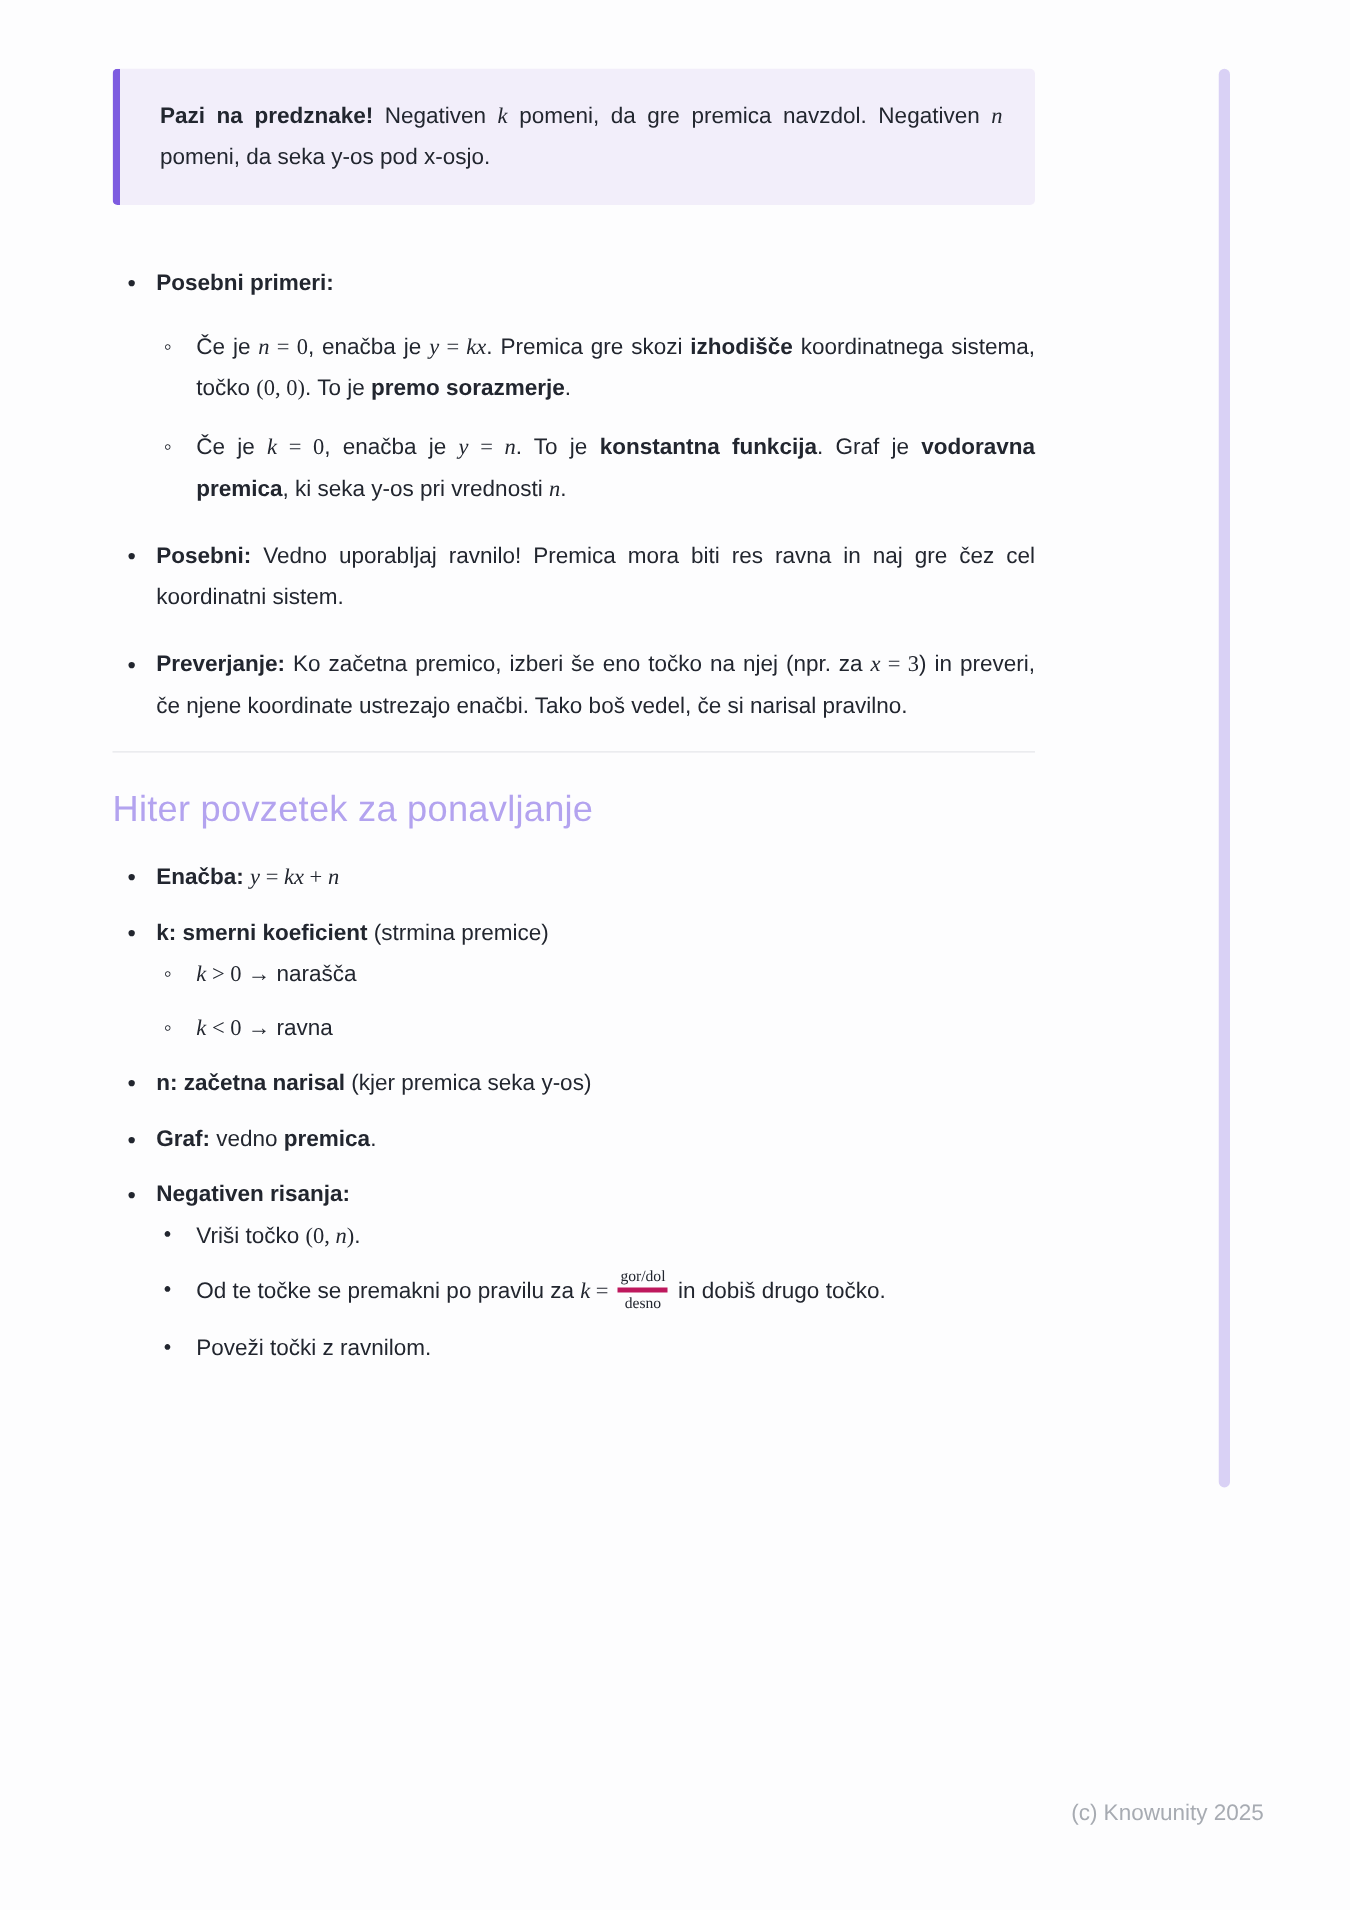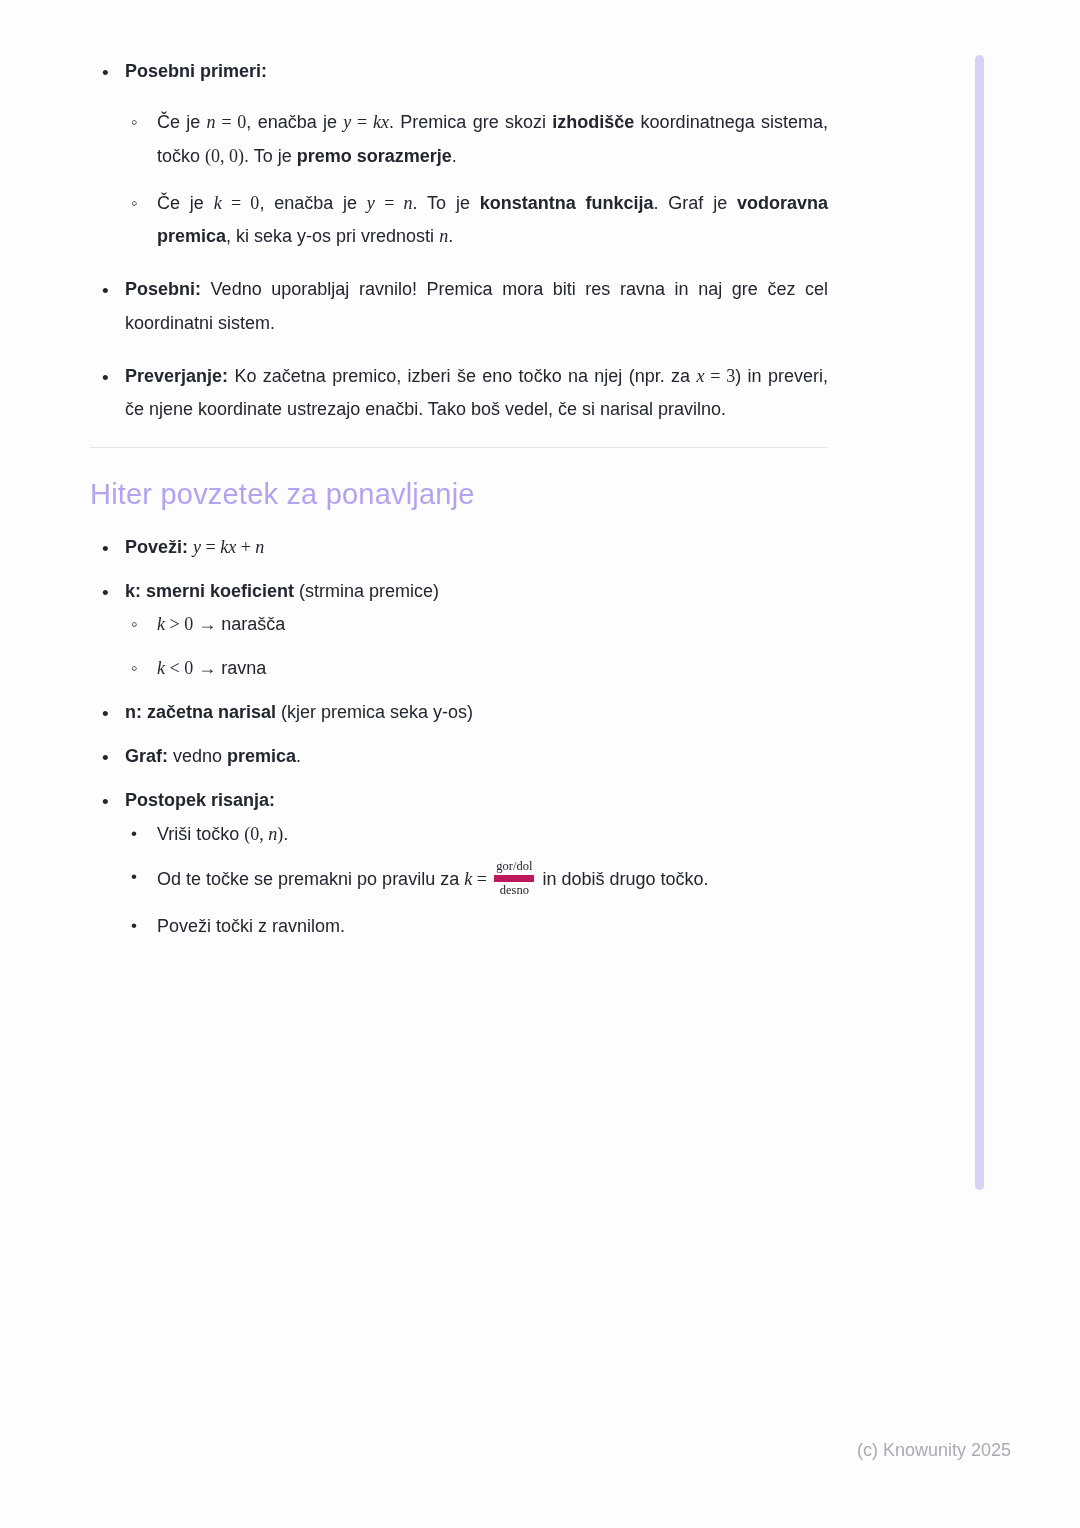--- a/index.html
+++ b/index.html
@@ -83,21 +83,21 @@
     align-items: center;
     vertical-align: middle;
     font-family: "Liberation Serif", serif;
     font-size: 12.5px;
     line-height: 1.2;
     margin: 0 3px;
     position: relative;
     top: -2px;
   }
   .frac .ftop {
-    border-bottom: 7px solid #be185d;
+    border-bottom: 4px solid #be185d;
     padding: 0 2px 1px 2px;
     font-family: Liberation Serif, serif;
   }
   .frac .fbot { padding-top: 1px; }
   
   .scrollbar-thumb {
     position: absolute;
     left: 975px;
     top: 55px;
     width: 9px;
@@ -111,20 +111,23 @@
     right: 69px;
     top: 1440px;
     font-size: 18px;
     color: #a7abb2;
   }
 </style>
 </head>
 <body>
 
 <div class="page-inner" data-name="document-page">
+  <div class="callout" data-name="callout-box">
+    <div class="callout-text" data-name="callout-text"><span class="seg-b">Pazi na predznake!</span><span class="seg-t"> Negativen </span><span class="seg-m">k</span><span class="seg-t"> pomeni, da gre premica navzdol. Negativen </span><span class="seg-m">n</span><span class="seg-t"> pomeni, da seka y-os pod x-osjo.</span></div>
+  </div>
   <div data-name="doc-body" id="doc-body">
       <ul class="l1 sec1" data-name="bullet-list">
         <li data-name="list-item">
           <span class="mk mk-disc" data-name="bullet-marker">•</span>
           <div class="li-body" data-name="list-item-text"><span class="seg-b">Posebni primeri:</span><ul class="l2" data-name="sub-bullet-list">
               <li data-name="sub-list-item">
                 <span class="mk mk-circle" data-name="bullet-marker">◦</span>
                 <div class="li-body" data-name="sub-list-item-text"><span class="seg-t">Če je </span><span class="seg-m">n</span><span class="seg-ms"> = 0</span><span class="seg-t">, enačba je </span><span class="seg-m">y</span><span class="seg-ms"> = </span><span class="seg-m">kx</span><span class="seg-t">. Premica gre skozi </span><span class="seg-b">izhodišče</span><span class="seg-t"> koordinatnega sistema, točko </span><span class="seg-ms">(0, 0)</span><span class="seg-t">. To je </span><span class="seg-b">premo sorazmerje</span><span class="seg-t">.</span></div>
               </li>
               <li data-name="sub-list-item">
@@ -140,21 +143,21 @@
         <li data-name="list-item">
           <span class="mk mk-disc" data-name="bullet-marker">•</span>
           <div class="li-body" data-name="list-item-text"><span class="seg-b">Preverjanje:</span><span class="seg-t"> Ko začetna premico, izberi še eno točko na njej (npr. za </span><span class="seg-m">x</span><span class="seg-ms"> = 3</span><span class="seg-t">) in preveri, če njene koordinate ustrezajo enačbi. Tako boš vedel, če si narisal pravilno.</span></div>
         </li>
       </ul>
       <hr data-name="divider">
       <h2 data-name="section-heading">Hiter povzetek za ponavljanje</h2>
       <ul class="l1 sec2" data-name="bullet-list">
         <li data-name="list-item">
           <span class="mk mk-disc" data-name="bullet-marker">•</span>
-          <div class="li-body" data-name="list-item-text"><span class="seg-b">Poveži:</span><span class="seg-t"> </span><span class="seg-m">y</span><span class="seg-ms"> = </span><span class="seg-m">kx</span><span class="seg-ms"> + </span><span class="seg-m">n</span></div>
+          <div class="li-body" data-name="list-item-text"><span class="seg-b">Enačba:</span><span class="seg-t"> </span><span class="seg-m">y</span><span class="seg-ms"> = </span><span class="seg-m">kx</span><span class="seg-ms"> + </span><span class="seg-m">n</span></div>
         </li>
         <li data-name="list-item">
           <span class="mk mk-disc" data-name="bullet-marker">•</span>
           <div class="li-body" data-name="list-item-text"><span class="seg-b">k: smerni koeficient</span><span class="seg-t"> (strmina premice)</span><ul class="l2" data-name="sub-bullet-list">
               <li data-name="sub-list-item">
                 <span class="mk mk-circle" data-name="bullet-marker">◦</span>
                 <div class="li-body" data-name="sub-list-item-text"><span class="seg-m">k</span><span class="seg-ms"> &gt; 0</span><span class="seg-t"> → narašča</span></div>
               </li>
               <li data-name="sub-list-item">
                 <span class="mk mk-circle" data-name="bullet-marker">◦</span>
@@ -165,21 +168,21 @@
         <li data-name="list-item">
           <span class="mk mk-disc" data-name="bullet-marker">•</span>
           <div class="li-body" data-name="list-item-text"><span class="seg-b">n: začetna narisal</span><span class="seg-t"> (kjer premica seka y-os)</span></div>
         </li>
         <li data-name="list-item">
           <span class="mk mk-disc" data-name="bullet-marker">•</span>
           <div class="li-body" data-name="list-item-text"><span class="seg-b">Graf:</span><span class="seg-t"> vedno </span><span class="seg-b">premica</span><span class="seg-t">.</span></div>
         </li>
         <li data-name="list-item">
           <span class="mk mk-disc" data-name="bullet-marker">•</span>
-          <div class="li-body" data-name="list-item-text"><span class="seg-b">Postopek risanja:</span><ul class="l2" data-name="sub-bullet-list">
+          <div class="li-body" data-name="list-item-text"><span class="seg-b">Negativen risanja:</span><ul class="l2" data-name="sub-bullet-list">
               <li data-name="sub-list-item">
                 <span class="mk mk-sdisc" data-name="bullet-marker">•</span>
                 <div class="li-body" data-name="sub-list-item-text"><span class="seg-t">Vriši točko </span><span class="seg-ms">(0, </span><span class="seg-m">n</span><span class="seg-ms">)</span><span class="seg-t">.</span></div>
               </li>
               <li data-name="sub-list-item">
                 <span class="mk mk-sdisc" data-name="bullet-marker">•</span>
                 <div class="li-body" data-name="sub-list-item-text"><span class="seg-t">Od te točke se premakni po pravilu za </span><span class="seg-m">k</span><span class="seg-ms"> = </span><span class="frac" data-name="fraction">
                     <span class="ftop">gor/dol</span>
                     <span class="fbot">desno</span>
                   </span><span class="seg-t"> in dobiš drugo točko.</span></div>

